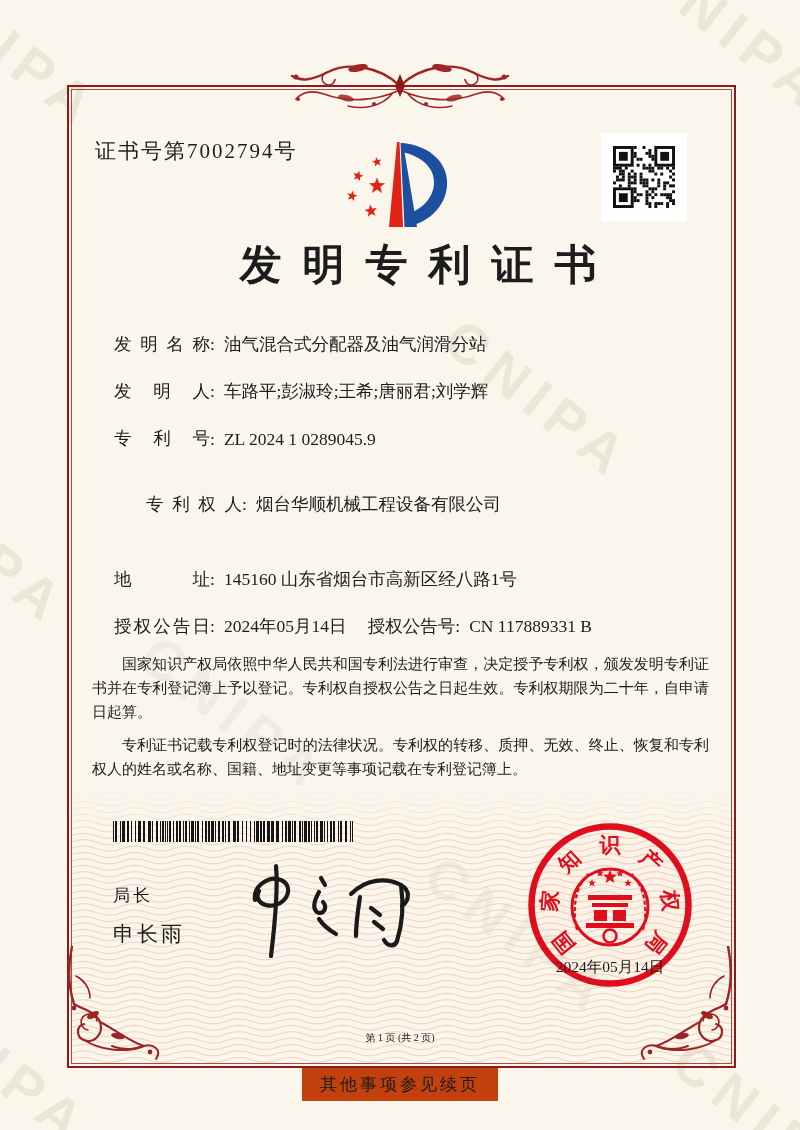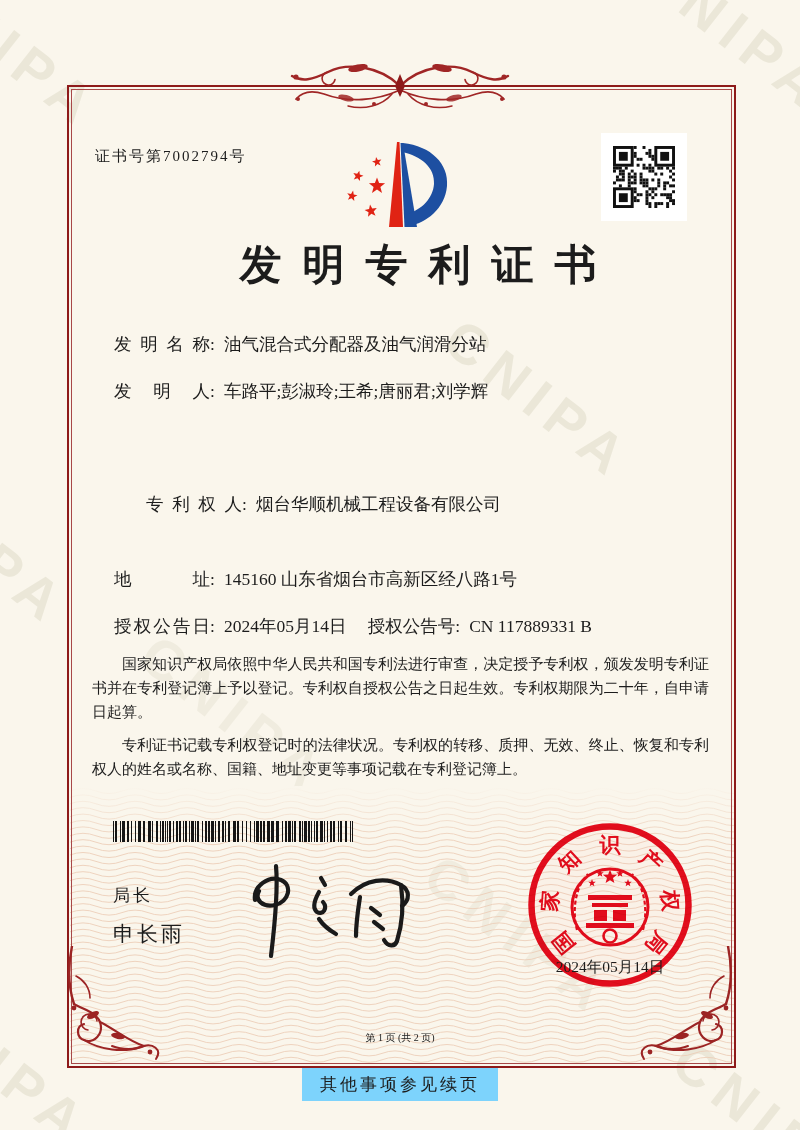--- a/index.html
+++ b/index.html
@@ -17,21 +17,21 @@
   #wavefade{position:absolute;left:70px;top:786px;width:664px;height:52px;z-index:2;
       background:linear-gradient(rgba(250,246,236,1),rgba(250,246,236,0));}
 
   
   .frame{position:absolute;left:67px;top:85px;width:665px;height:979px;border:2.5px solid #8e1a1a;z-index:3;}
   .frame-inner{position:absolute;inset:2px;border:1px solid #a84848;}
 
   .orn{position:absolute;z-index:4;}
 
   
-  .cert-no{position:absolute;left:95px;top:147px;font-size:15px;letter-spacing:2px;z-index:5;}
+  .cert-no{position:absolute;left:95px;top:137px;font-size:21px;letter-spacing:2px;z-index:5;}
   .qr-box{position:absolute;left:601px;top:133px;width:86px;height:88px;background:#fff;z-index:5;}
   .logo{position:absolute;left:333px;top:126px;z-index:5;}
   .title{position:absolute;left:0;top:237px;width:800px;text-align:center;z-index:5;padding-left:18px;}
   .title span{font-size:42px;font-weight:600;letter-spacing:21px;margin-right:-21px;}
 
   .field-row{position:absolute;left:114px;z-index:5;font-size:17.5px;white-space:nowrap;}
   .f-label{display:inline-block;width:96px;text-align:justify;text-align-last:justify;vertical-align:bottom;}
   .f-colon{display:inline-block;margin:0 2px 0 0;}
   .f-value{display:inline-block;margin-left:7px;}
   .f-label2{display:inline-block;margin-left:17px;text-align:center;}
@@ -40,21 +40,21 @@
   .paras p{margin:0 0 9px 0;font-size:15px;line-height:24px;text-indent:2em;text-align:justify;}
 
   #barcode{position:absolute;left:113px;top:821px;z-index:5;}
   .sig-title{position:absolute;left:113px;top:884px;font-family:"Liberation Sans","DejaVu Sans",sans-serif;font-size:17px;letter-spacing:3px;z-index:5;text-align:center;}
   .sig-name{position:absolute;left:113px;top:920px;font-family:"Liberation Sans","DejaVu Sans",sans-serif;font-size:21px;letter-spacing:3px;z-index:5;}
   #signature{position:absolute;left:225px;top:848px;z-index:5;}
 
   #seal{position:absolute;left:520px;top:815px;z-index:6;mix-blend-mode:multiply;opacity:.95;}
 
   .page-info{position:absolute;left:0;top:1031px;width:800px;text-align:center;font-size:10px;z-index:5;}
-  .note{position:absolute;left:50%;top:1068px;transform:translateX(-50%);background:#7dd3fc;
+  .note{position:absolute;left:50%;top:1068px;transform:translateX(-50%);background:#c2410c;
         padding:5px 18px;font-size:17px;letter-spacing:3px;z-index:5;}
 </style>
 </head>
 <body>
 
 <div id="page">
 
   <span class="wm" style="left:-60px;top:-45px;">CNIPA</span>
   <span class="wm" style="left:668px;top:-62px;">CNIPA</span>
   <span class="wm" style="left:-92px;top:452px;">CNIPA</span>
@@ -306,20 +306,23 @@
   </svg>
 
   <div class="title"><span>发明专利证书</span></div>
 
   <div class="field-row" style="top:332px;">
     <span class="f-label">发明名称</span><span class="f-colon">:</span><span class="f-value">油气混合式分配器及油气润滑分站</span>
   </div>
   <div class="field-row" style="top:379px;">
     <span class="f-label">发明人</span><span class="f-colon">:</span><span class="f-value">车路平;彭淑玲;王希;唐丽君;刘学辉</span>
   </div>
+  <div class="field-row" style="top:426px;">
+    <span class="f-label">专利号</span><span class="f-colon">:</span><span class="f-value">ZL 2024 1 0289045.9</span>
+  </div>
   <div class="field-row" style="top:492px;margin-left:32px;">
     <span class="f-label">专利权人</span><span class="f-colon">:</span><span class="f-value">烟台华顺机械工程设备有限公司</span>
   </div>
   <div class="field-row" style="top:567px;">
     <span class="f-label">地址</span><span class="f-colon">:</span><span class="f-value">145160 山东省烟台市高新区经八路1号</span>
   </div>
   <div class="field-row" style="top:614px;">
     <span class="f-label">授权公告日</span><span class="f-colon">:</span><span class="f-value">2024年05月14日</span>
     <span class="f-label2">授权公告号</span><span class="f-colon">:</span><span class="f-value">CN 117889331 B</span>
   </div>

